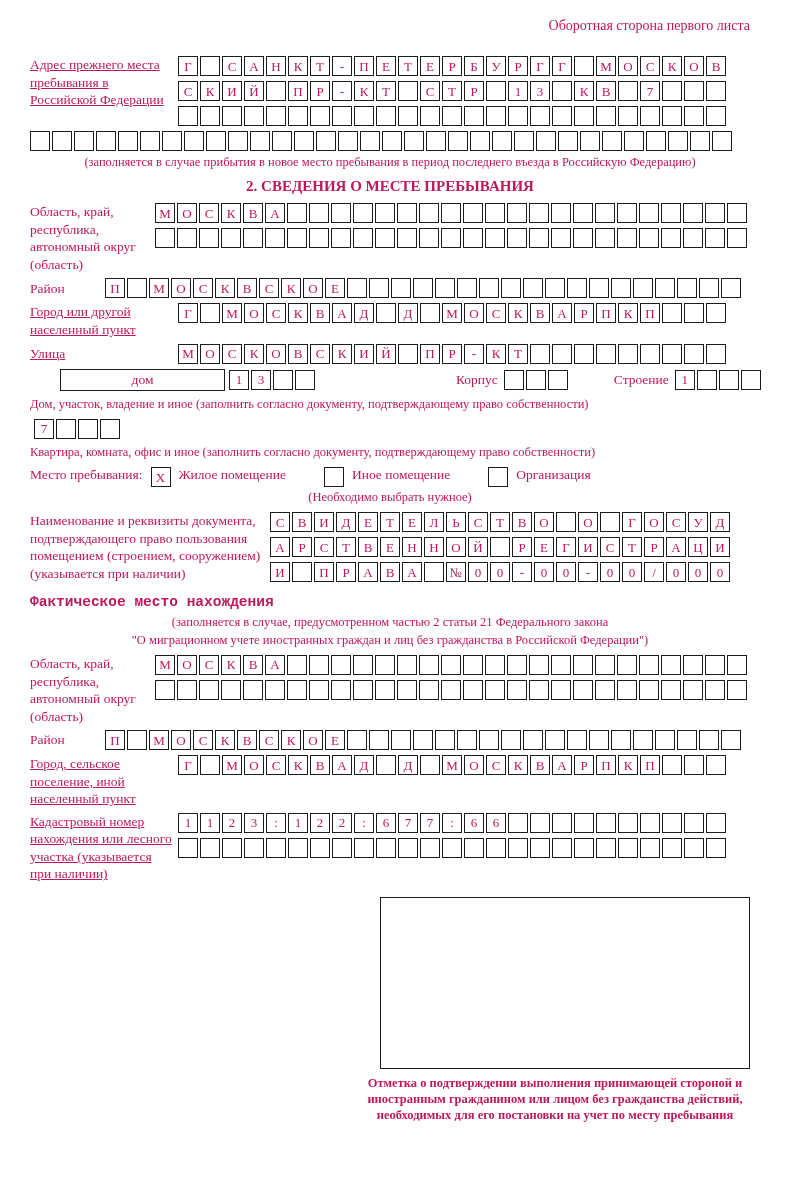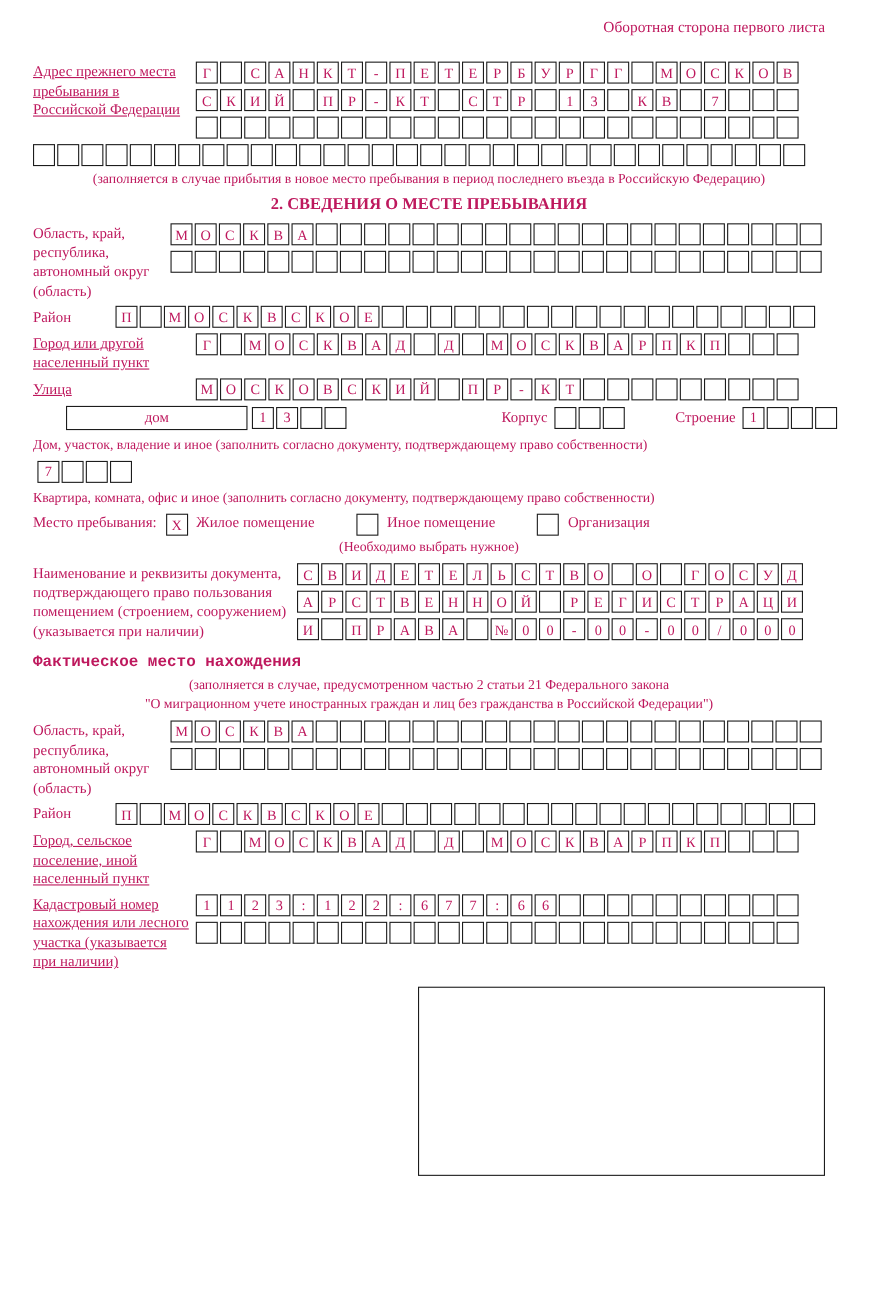--- a/index.html
+++ b/index.html
@@ -665,14 +665,15 @@
           <span class="cell"></span>
           <span class="cell"></span>
           <span class="cell"></span>
           <span class="cell"></span>
           <span class="cell"></span>
         </div>
     </div>
   </div>
 
   <div class="stamp-box"></div>
+  <div class="stamp-caption">Отметка о подтверждении выполнения принимающей стороной и иностранным гражданином или лицом без гражданства действий, необходимых для его постановки на учет по месту пребывания</div>
 
 </div>
 
 </body></html>

